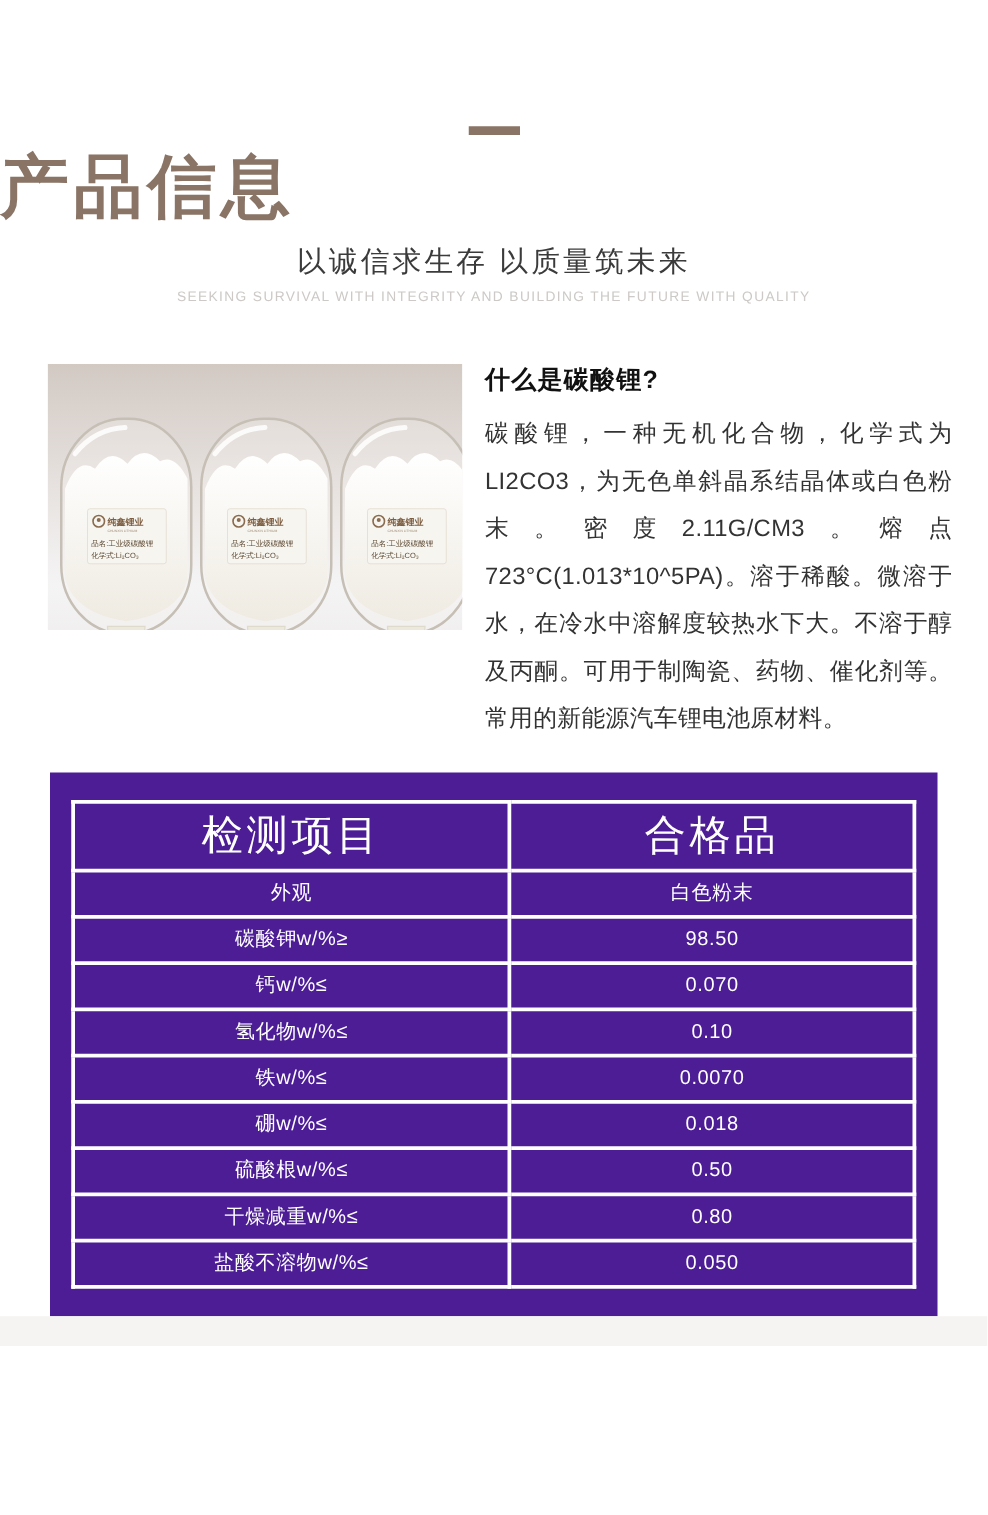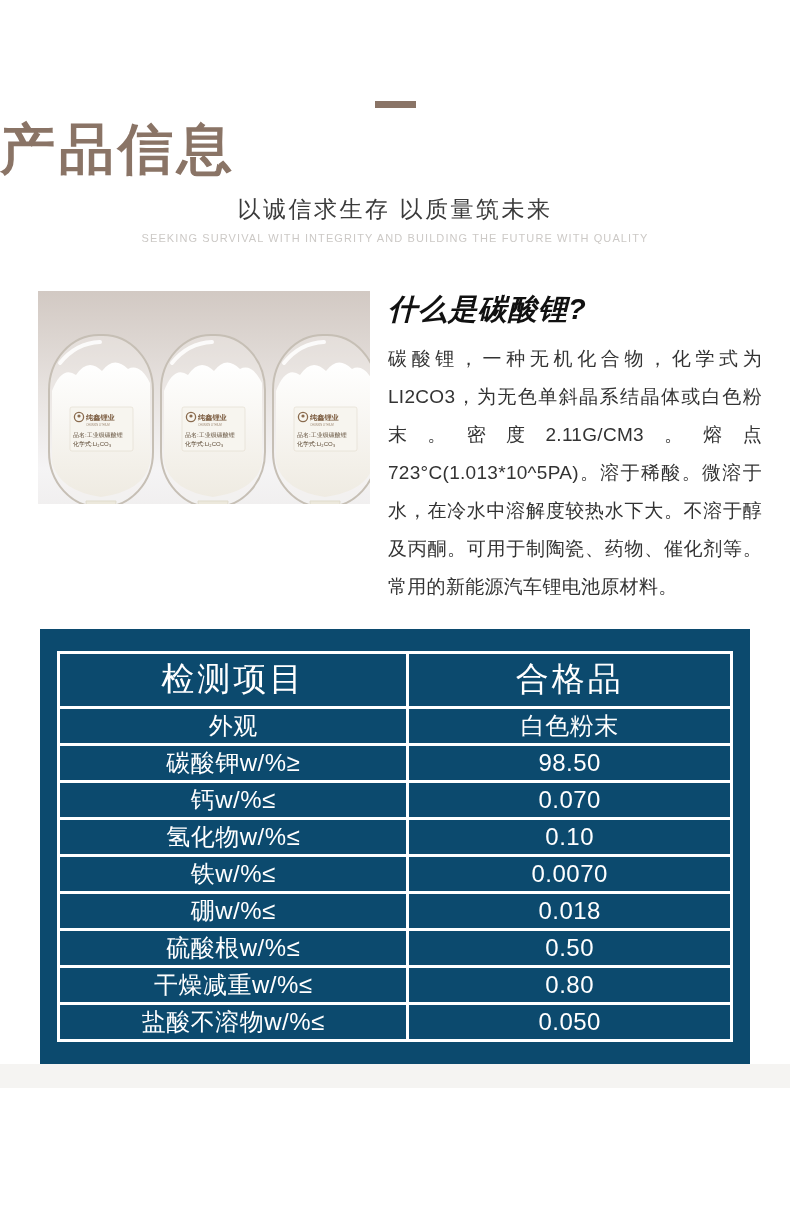--- a/index.html
+++ b/index.html
@@ -24,42 +24,42 @@
   .subtitle-en {
     margin-top:7px; text-align:center;
     font-size:11px; color:#ccc9c6; letter-spacing:1.1px;
   }
 
   
   .intro { display:flex; margin:47px 28px 0 38px; }
   .photo-frame { flex:0 0 332px; width:332px; height:213px; overflow:hidden; }
   .article { flex:1; margin-left:18px; min-width:0; }
   .article-heading {
-    margin:1px 0 12px; font-size:29px; font-weight:700;
-    color:#111111; letter-spacing:1px; line-height:1.2;font-style:italic;
+    margin:1px 0 12px; font-size:20px; font-weight:700;
+    color:#111111; letter-spacing:1px; line-height:1.2;
   }
   .article-body {
     margin:13px 0 0; font-size:19px; line-height:38px;
     color:#333333; text-align:justify; letter-spacing:0.3px;
   }
 
   
   .table-wrap {
-    margin:23px 40px 0; background:#0c4a6e;
+    margin:23px 40px 0; background:#4c1d95;
     padding:22px 17px; box-sizing:border-box;
   }
   table.spec { width:100%; border-collapse:collapse; table-layout:fixed; }
   table.spec th, table.spec td {
     border:3px solid #ffffff; color:#ffffff;
     text-align:center; vertical-align:middle; padding:0 6px;
   }
   table.spec th {
     font-size:33px; font-weight:500; letter-spacing:3px; height:52px;
   }
-  table.spec td { font-size:24px; font-weight:400; height:34px; letter-spacing:0.5px; }
+  table.spec td { font-size:16px; font-weight:400; height:34px; letter-spacing:0.5px; }
   .col-item { width:52%; }
   .col-grade { width:48%; }
 
   .footer-strip { height:24px; background:#f5f4f2; margin-top:0; }
 </style>
 </head>
 <body>
 
 <div class="accent-dash"></div>
 <h1 class="page-title">产品信息</h1>

